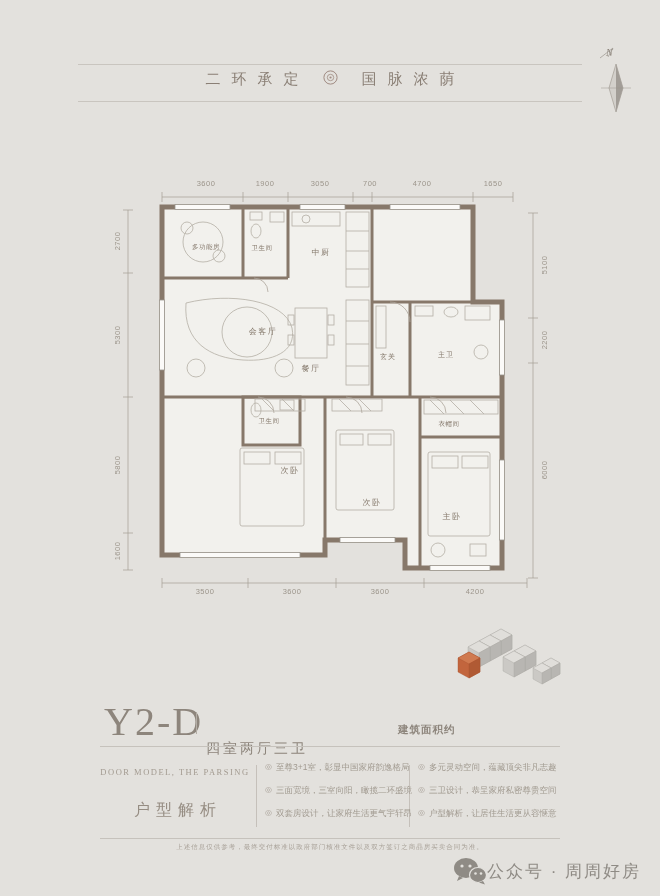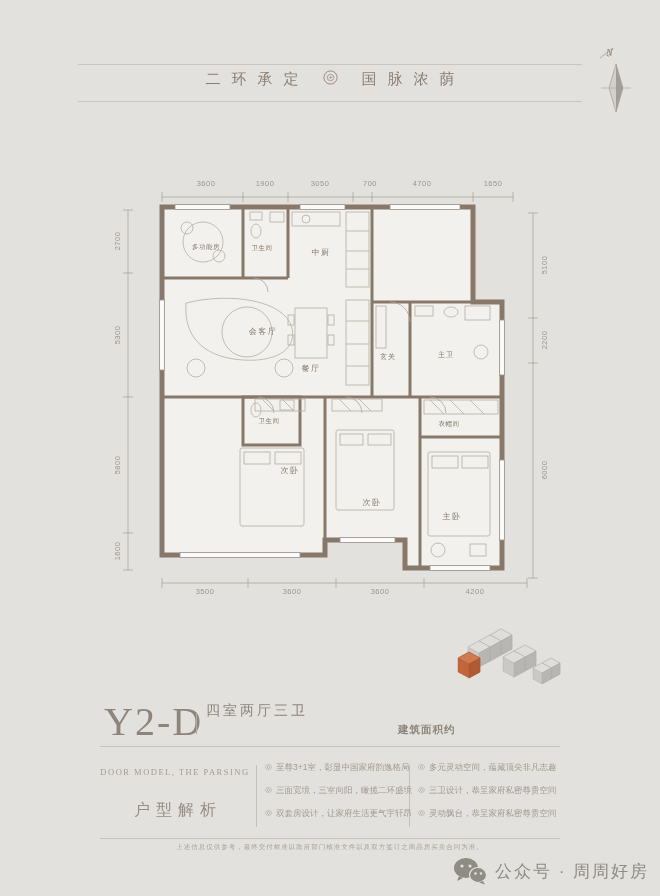--- a/index.html
+++ b/index.html
@@ -35,21 +35,21 @@
   .room.sm{font-size:6.5px;letter-spacing:.5px;}
   .room.md{font-size:7px;letter-spacing:1px;}
   
   .unit-code{
     position:absolute;left:104px;top:698px;
     font-family:"Liberation Serif","DejaVu Serif",serif;
     font-size:40px;color:#8d857c;letter-spacing:2px;
   }
   .unit-divider{position:absolute;left:196px;top:712px;width:1px;height:22px;background:#b3ada5;}
   .unit-layout{
-    position:absolute;left:206px;top:702px;
+    position:absolute;left:206px;top:740px;
     font-size:14px;color:#8d857c;letter-spacing:3px;
     font-family:Liberation Serif, serif;
   }
   .area-prefix{position:absolute;left:398px;top:723px;font-size:10.5px;color:#8d857c;letter-spacing:1px;font-weight:bold;}
   .area-value{
     position:absolute;left:454px;top:694px;
     font-family:"Liberation Serif","DejaVu Serif",serif;
     font-size:37px;color:#857d74;letter-spacing:1px;
   }
   .area-value sup{font-size:16px;vertical-align:14px;}
@@ -75,21 +75,21 @@
   .an-col.c1{left:265px;width:140px;}
   .an-col.c2{left:418px;width:140px;}
   .an-item{display:flex;gap:4px;font-size:8.5px;color:#a19a90;line-height:10px;white-space:nowrap;}
   .an-item .mark{font-size:8px;color:#aaa29a;}
   
   .disclaimer{
     position:absolute;left:0;top:843px;width:660px;text-align:center;
     font-size:6.5px;color:#a8a198;letter-spacing:1px;
   }
   .wechat{
-    position:absolute;left:453px;top:857px;display:flex;align-items:center;gap:8px;
+    position:absolute;left:453px;top:857px;display:flex;align-items:center;
     color:#8f8b85;font-size:17px;letter-spacing:2px;
   }
 </style>
 </head>
 <body>
 
 <div class="page">
 
   <div class="hline l1"></div>
   <div class="hline l2"></div>
@@ -330,21 +330,21 @@
     <div class="an-item">
         <span class="mark">◎</span>
         <span>多元灵动空间，蕴藏顶尖非凡志趣</span>
       </div>
     <div class="an-item">
         <span class="mark">◎</span>
         <span>三卫设计，恭呈家府私密尊贵空间</span>
       </div>
     <div class="an-item">
         <span class="mark">◎</span>
-        <span>灵动飘台，恭呈家府私密尊贵空间</span>
+        <span>户型解析，让居住生活更从容惬意</span>
       </div>
   </div>
   <div class="rule r2"></div>
 
   <div class="disclaimer">上述信息仅供参考，最终交付标准以政府部门核准文件以及双方签订之商品房买卖合同为准。</div>
   <div class="wechat">
     <svg width="34" height="28" viewBox="0 0 34 28">
       <ellipse cx="13" cy="11" rx="12" ry="10" fill="#8f8b85"></ellipse>
       <circle cx="9" cy="9" r="1.6" fill="#e3e1dd"></circle>
         <circle cx="17" cy="9" r="1.6" fill="#e3e1dd"></circle>

